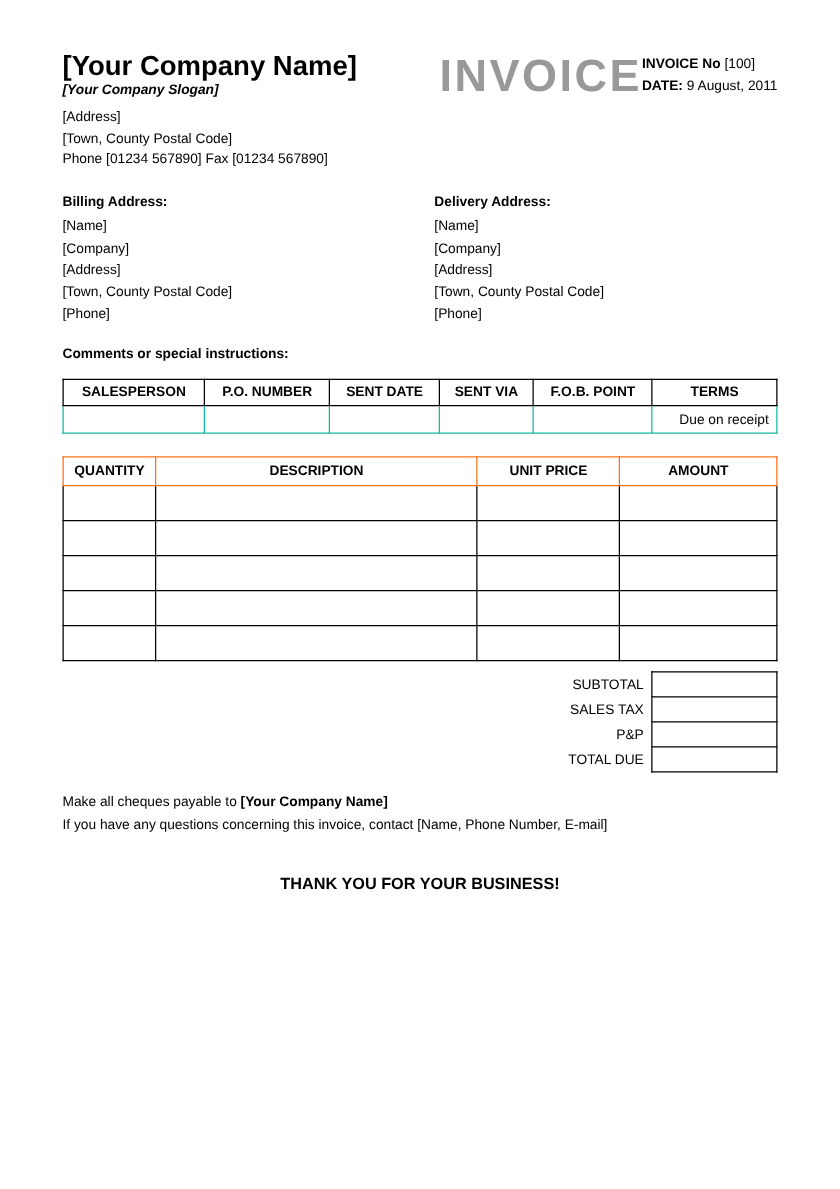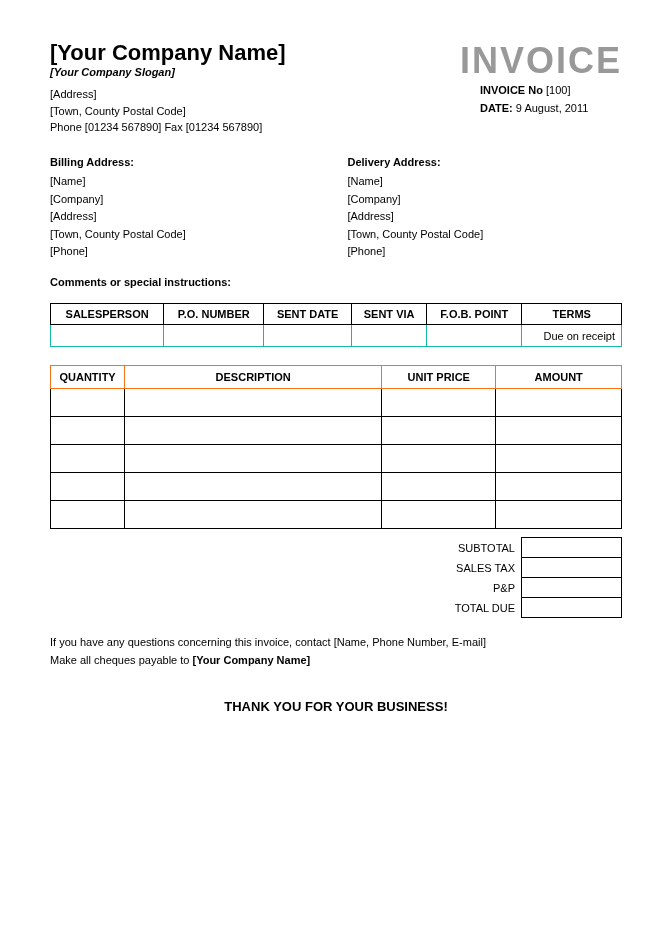--- a/index.html
+++ b/index.html
@@ -206,37 +206,36 @@
       text-align: center;
       font-weight: bold;
       font-size: 13px;
       margin-top: 30px;
     }
 
     .header-right-meta {
       font-size: 11px;
       line-height: 1.6;
       text-align: left;
-      margin-left: 20px;
     }
 
     .header-top {
       display: flex;
       justify-content: space-between;
       align-items: flex-start;
     }
 
     .header-left {
       flex: 1;
     }
 
     .header-right {
       display: flex;
-      flex-direction: column;
-      align-items: flex-start;
+      flex-direction: row;
+      align-items: center;
     }
   </style>
 </head>
 <body>
 
 <div class="page">
 
   <div class="header-top">
     <div class="header-left">
       <div class="company-name">[Your Company Name]</div>
@@ -368,21 +367,21 @@
       </tr>
       <tr>
         <td class="total-label-bold">TOTAL DUE</td>
         <td class="total-value"></td>
       </tr>
     </tbody>
       </table>
   </div>
 
   <div class="footer-notes">
-    <div>If you have any questions concerning this invoice, contact [Name, Phone Number, E-mail]</div>
     <div>
       <span>Make all cheques payable to </span><span class="bold">[Your Company Name]</span>
     </div>
+    <div>If you have any questions concerning this invoice, contact [Name, Phone Number, E-mail]</div>
   </div>
 
   <div class="thank-you">THANK YOU FOR YOUR BUSINESS!</div>
 
 </div>
 
 </body></html>

